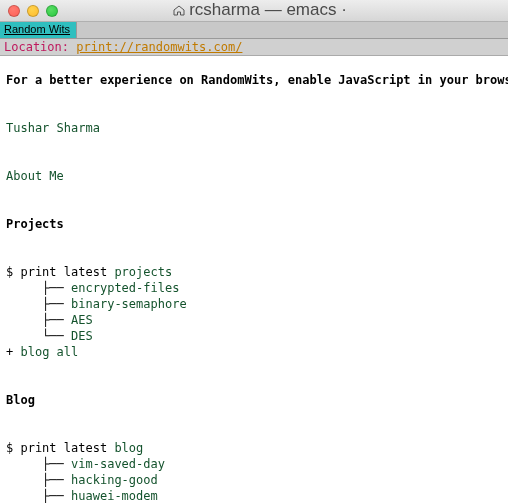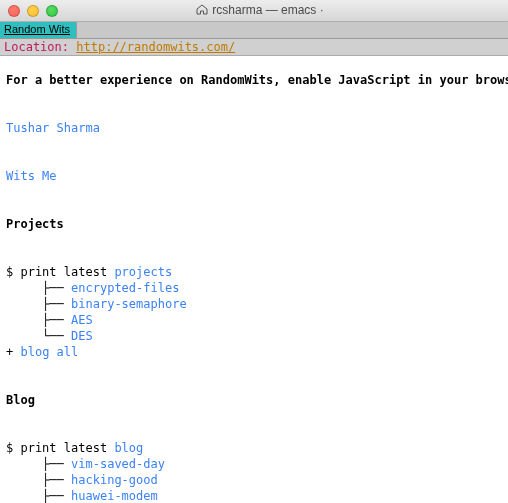--- a/index.html
+++ b/index.html
@@ -32,21 +32,21 @@
   }
   .red { background: radial-gradient(circle at 40% 35%, #ff7b70, #ff5f57); }
   .yellow { background: radial-gradient(circle at 40% 35%, #ffd24a, #febc2e); }
   .green { background: radial-gradient(circle at 40% 35%, #58dd63, #28c840); }
   .title-center {
     position: absolute;
     left: 12px; right: 0;
     text-align: center;
     color: #4a4a4a;
     font-family: "Lucida Grande","Helvetica Neue",sans-serif;
-    font-size: 12px;
+    font-size: 17px;
     pointer-events: none;
   }
   .home-icon {
     display: inline-block;
     vertical-align: -1px;
     margin-right: 4px;
   }
   .tabbar {
     height: 17px;
     background: #c8c8c8;
@@ -70,21 +70,21 @@
     font-size: 12px;
   }
   .locbar .label { color: #be185d; }
   .locbar .url { color: #c07a00; text-decoration: underline; }
   .page {
     padding: 0 6px 6px 6px;
     line-height: 16px;
     white-space: pre;
   }
   .bold { font-weight: bold; }
-  .link { color: #3b82f6; }
+  .link { color: #14532d; }
   .br { height: 16px; }
 </style>
 </head>
 <body>
 
 <div class="titlebar">
   <div class="traffic">
     <div class="dot red"></div>
     <div class="dot yellow"></div>
     <div class="dot green"></div>
@@ -97,29 +97,29 @@
     </span><span>rcsharma — emacs ·</span>
   </div>
 </div>
 
 <div class="tabbar">
   <div class="tab">Random Wits</div>
 </div>
 
 <div class="locbar">
   <span class="label">Location:</span>
-  <span class="url">http://randomwits.com/</span>
+  <span class="url">print://randomwits.com/</span>
 </div>
 
 <div class="page">
 <span class="bold">For a better experience on RandomWits, enable JavaScript in your browser</span>
 <div class="br"></div>
 <span class="link">Tushar Sharma</span>
 <div class="br"></div>
-<span class="link">Wits Me</span>
+<span class="link">About Me</span>
 <div class="br"></div>
 <span class="bold">Projects</span>
 <div class="br"></div>
 <span>$ print latest </span><span class="link">projects</span>
 <span>     ├── </span><span class="link">encrypted-files</span>
 <span>     ├── </span><span class="link">binary-semaphore</span>
 <span>     ├── </span><span class="link">AES</span>
 <span>     └── </span><span class="link">DES</span>
 <span>+ </span><span class="link">blog all</span>
 <div class="br"></div>

